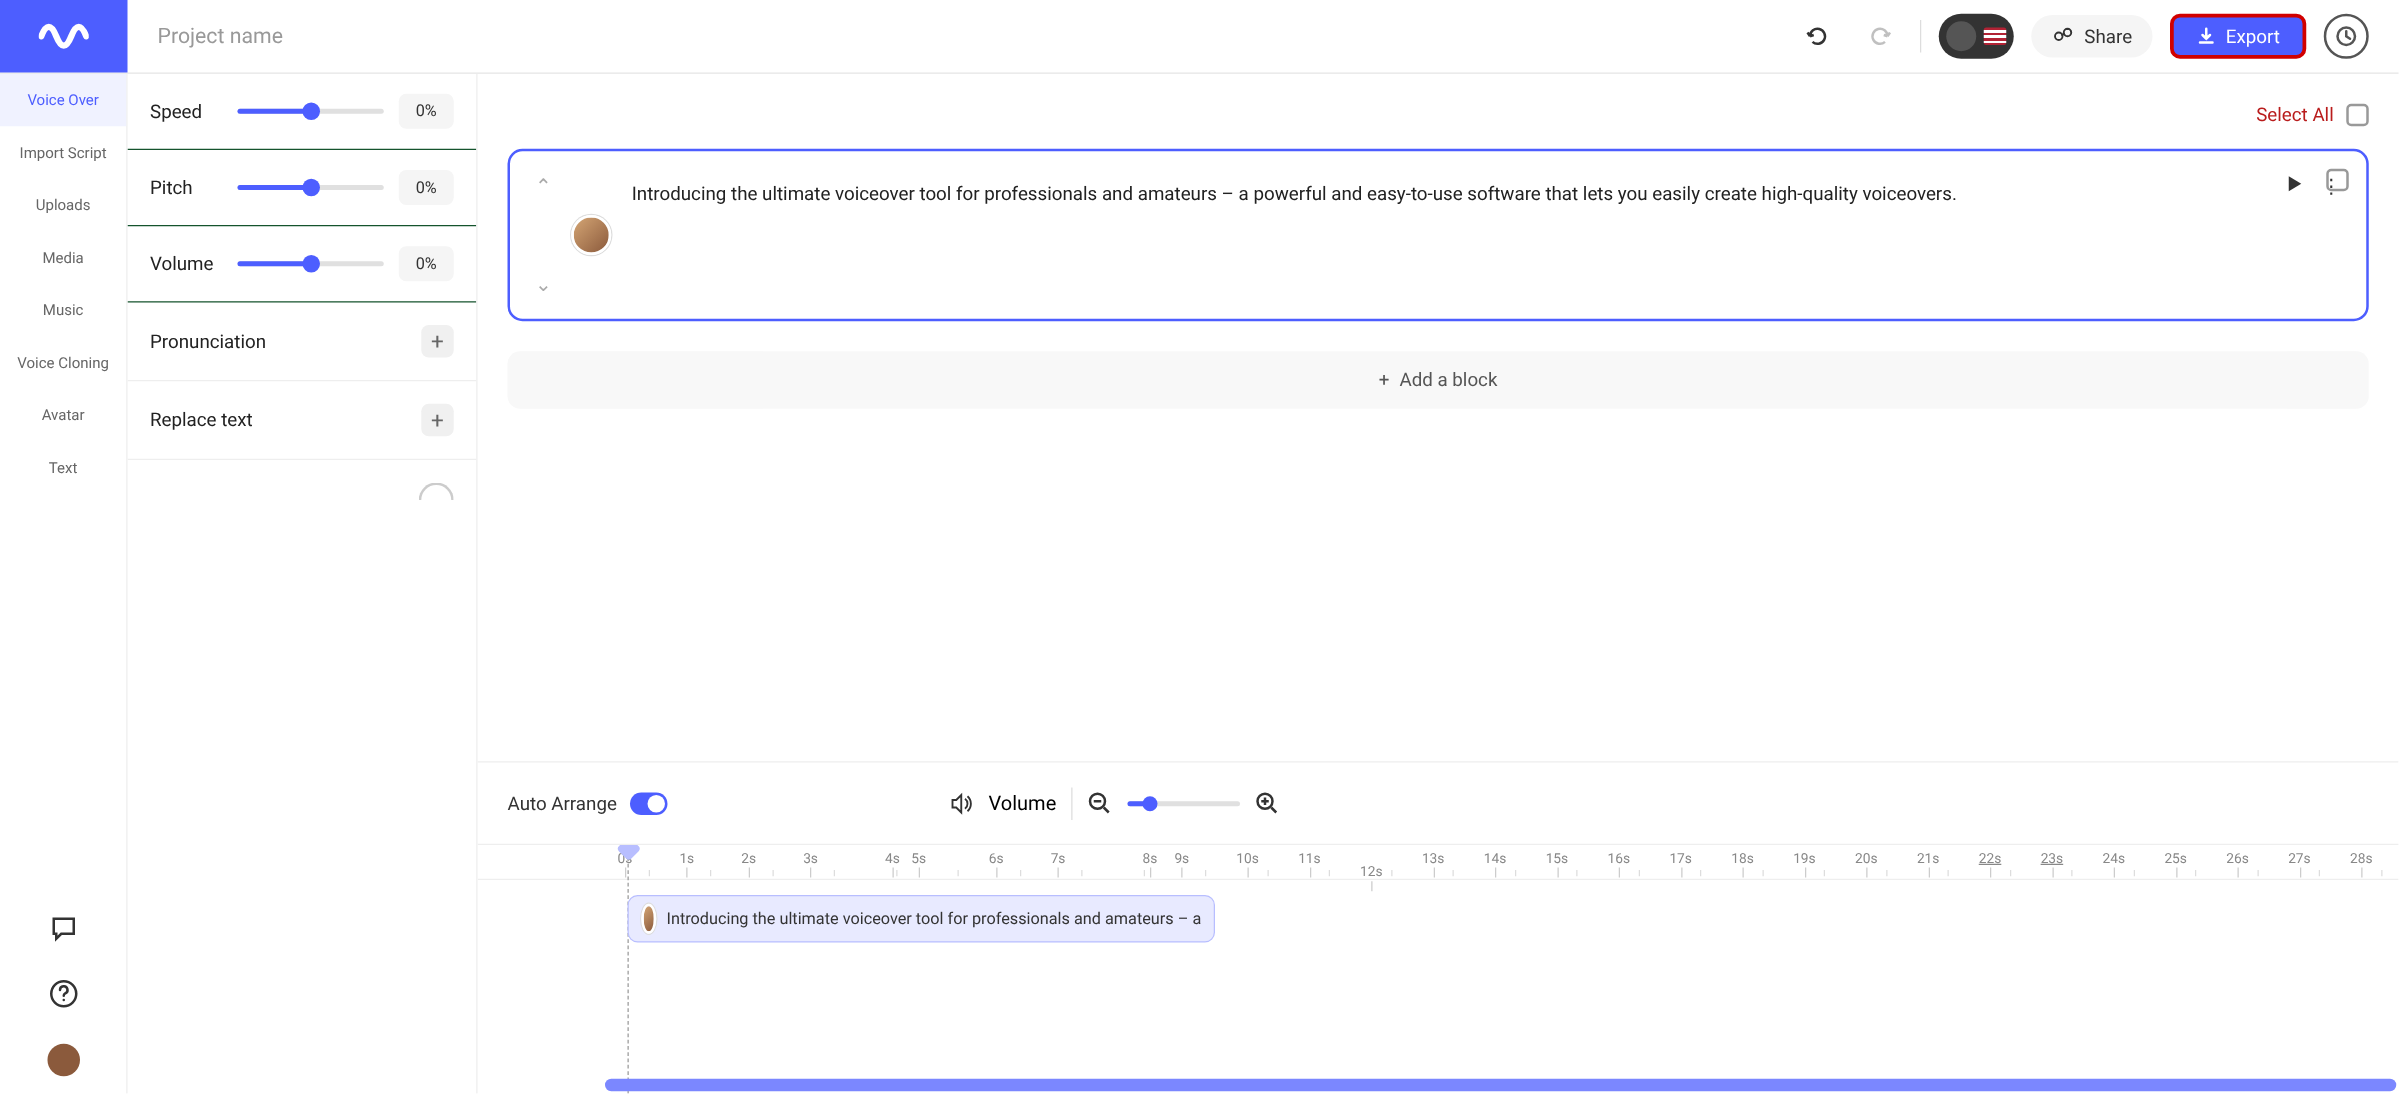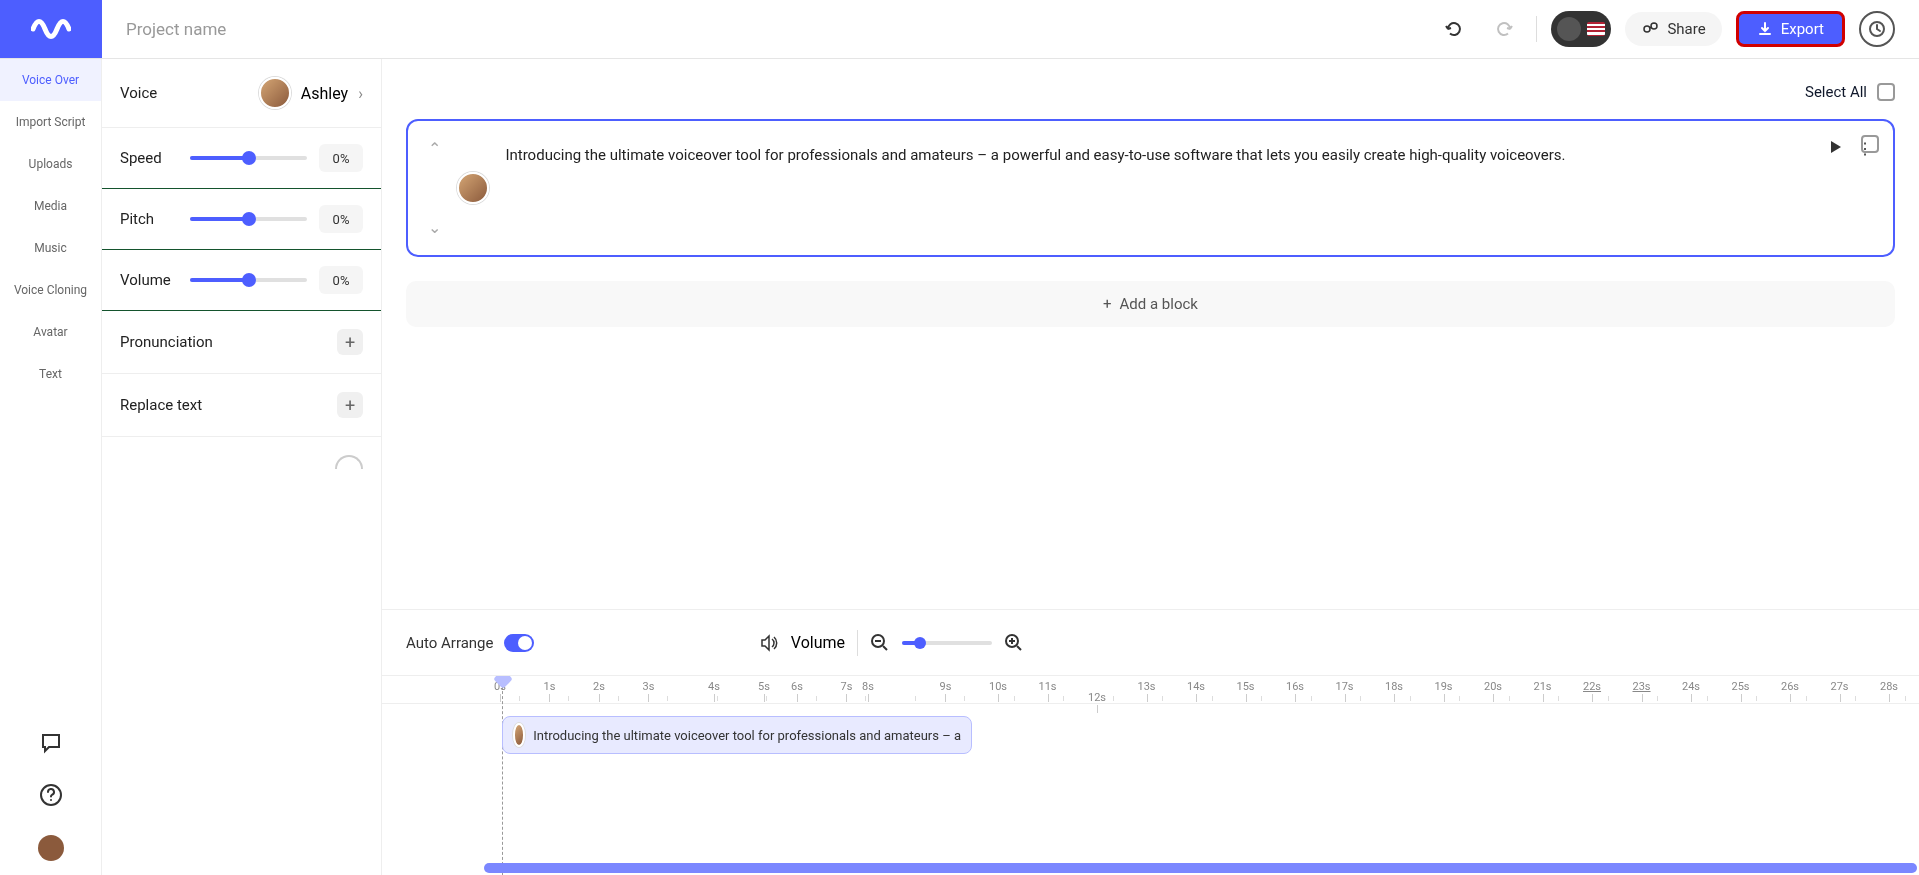--- a/index.html
+++ b/index.html
@@ -34,21 +34,21 @@
 .slider-row{display:flex;align-items:center;gap:12px;padding:16px 18px;border-bottom:1px solid #14532d}
 .slider-row .lbl{width:58px;font-size:15px;color:#222}
 .track{flex:1;height:4px;background:#e0e0e0;border-radius:2px;position:relative;cursor:pointer}
 .fill{position:absolute;left:0;top:0;height:100%;background:#4d5eff;border-radius:2px}
 .thumb{position:absolute;top:50%;transform:translate(-50%,-50%);width:14px;height:14px;background:#4d5eff;border-radius:50%}
 .val{width:44px;height:28px;background:#f5f5f5;border-radius:6px;display:flex;align-items:center;justify-content:center;font-size:13px;color:#333}
 .add-btn{width:26px;height:26px;background:#f0f0f0;border-radius:6px;display:flex;align-items:center;justify-content:center;color:#666;cursor:pointer;font-size:18px}
 .arc{width:28px;height:14px;border:2px solid #ccc;border-bottom:none;border-radius:14px 14px 0 0;margin-left:auto}
 .main{flex:1;display:flex;flex-direction:column;overflow:hidden}
 .content{flex:1;padding:24px;overflow-y:auto}
-.sel-all{display:flex;justify-content:flex-end;align-items:flex-end;gap:10px;margin-bottom:18px;font-size:15px;color:#0f172a}
+.sel-all{display:flex;justify-content:flex-end;align-items:flex-end;gap:10px;margin-bottom:18px;font-size:15px;color:#b91c1c}
 .check{width:18px;height:18px;border:2px solid #999;border-radius:4px;cursor:pointer}
 .block{border:2px solid #4d5eff;border-radius:12px;padding:18px 20px;display:flex;gap:16px;position:relative;margin-bottom:24px}
 .block-arrows{display:flex;flex-direction:column;gap:60px;color:#aaa}
 .block-av{align-self:center}
 .block-text{flex:1;font-size:15px;line-height:1.6;color:#222;padding:4px 0}
 .block-actions{display:flex;align-items:flex-start;gap:14px;color:#333}
 .block .check{position:absolute;top:14px;right:14px}
 .add-block{background:#f8f8f8;border-radius:10px;padding:14px;text-align:center;color:#555;cursor:pointer;font-size:15px;display:flex;align-items:center;justify-content:center;gap:8px}
 .controls{height:66px;border-top:1px solid #eee;display:flex;align-items:center;padding:0 24px;gap:18px}
 .auto{display:flex;align-items:center;gap:10px;font-size:15px;color:#333;width:260px}
@@ -144,28 +144,20 @@
     <div class="nav-icon">
         <svg width="24" height="24" viewBox="0 0 24 24">
           <circle cx="12" cy="12" r="10" stroke="#333" stroke-width="2" fill="none"></circle>
           <path d="M9 9a3 3 0 1 1 4 2.8c-.8.4-1 1-1 1.7M12 17h.01" stroke="#333" stroke-width="2" fill="none" stroke-linecap="round"></path>
         </svg>
       </div>
     <div class="nav-avatar"></div>
   </div>
 
   <div class="sidebar">
-    <div class="srow">
-      <span class="srow-label">Voice</span>
-      <div class="voice-sel">
-        <div class="av"></div>
-        <span>Ashley</span>
-        <span class="chev">›</span>
-      </div>
-    </div>
     <div class="slider-row">
       <span class="lbl">Speed</span>
       <div class="track">
           <div class="fill" style="width:50%"></div>
           <div class="thumb" style="left:50%"></div>
         </div>
       <div class="val">0%</div>
     </div>
     <div class="slider-row">
       <span class="lbl">Pitch</span>
@@ -262,27 +254,27 @@
           <div class="tick" style="left: 112px;">0s</div>
           <div class="minor" style="left: 136.75px;"></div>
           <div class="tick" style="left: 161.5px;">1s</div>
           <div class="minor" style="left: 186.25px;"></div>
           <div class="tick" style="left: 211px;">2s</div>
           <div class="minor" style="left: 235.75px;"></div>
           <div class="tick" style="left: 260.5px;">3s</div>
           <div class="minor" style="left: 285.25px;"></div>
           <div class="tick" style="left: 326px;">4s</div>
           <div class="minor" style="left: 334.75px;"></div>
-          <div class="tick" style="left: 376px;">5s</div>
+          <div class="tick" style="left: 347px;">5s</div>
           <div class="minor" style="left: 384.25px;"></div>
           <div class="tick" style="left: 409px;">6s</div>
           <div class="minor" style="left: 433.75px;"></div>
           <div class="tick" style="left: 458.5px;">7s</div>
           <div class="minor" style="left: 483.25px;"></div>
-          <div class="tick" style="left: 480px;">8s</div>
+          <div class="tick" style="left: 532px;">8s</div>
           <div class="minor" style="left: 532.75px;"></div>
           <div class="tick" style="left: 557.5px;">9s</div>
           <div class="minor" style="left: 582.25px;"></div>
           <div class="tick" style="left: 607px;">10s</div>
           <div class="minor" style="left: 631.75px;"></div>
           <div class="tick" style="left: 656.5px;">11s</div>
           <div class="minor" style="left: 681.25px;"></div>
           <div class="tick" style="left: 706px; margin-top: 11px;">12s</div>
           <div class="minor" style="left: 730.75px;"></div>
           <div class="tick" style="left: 755.5px;">13s</div>

